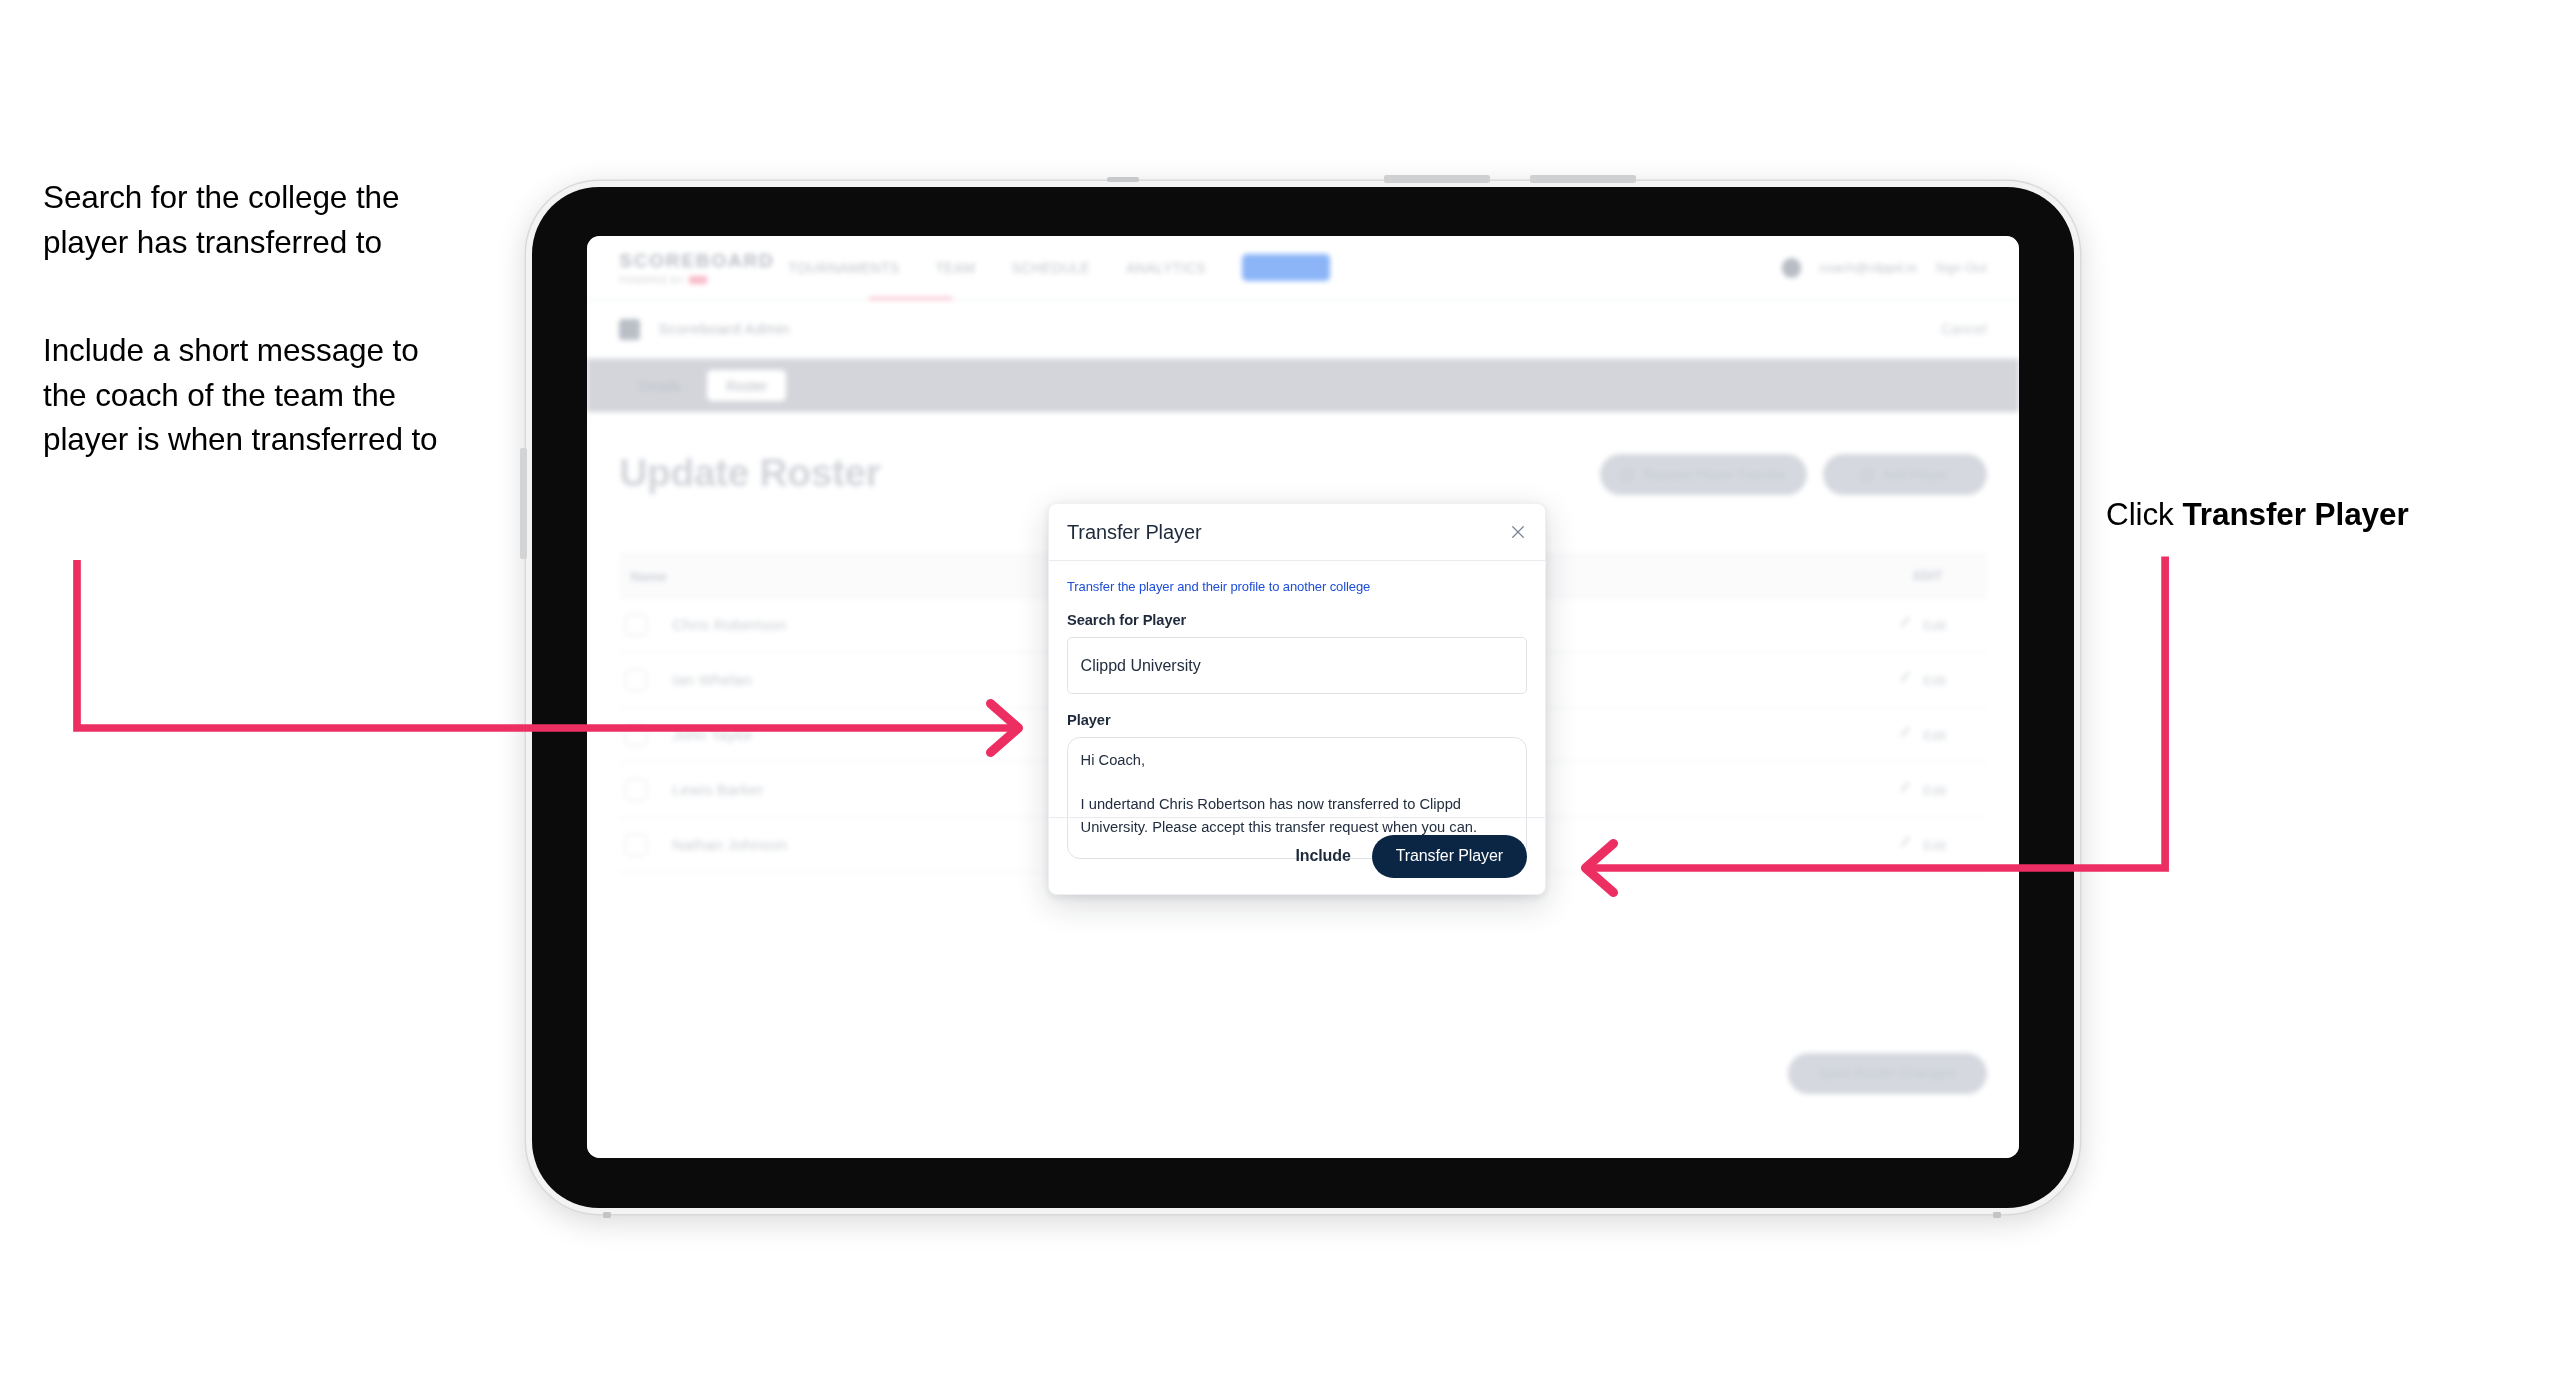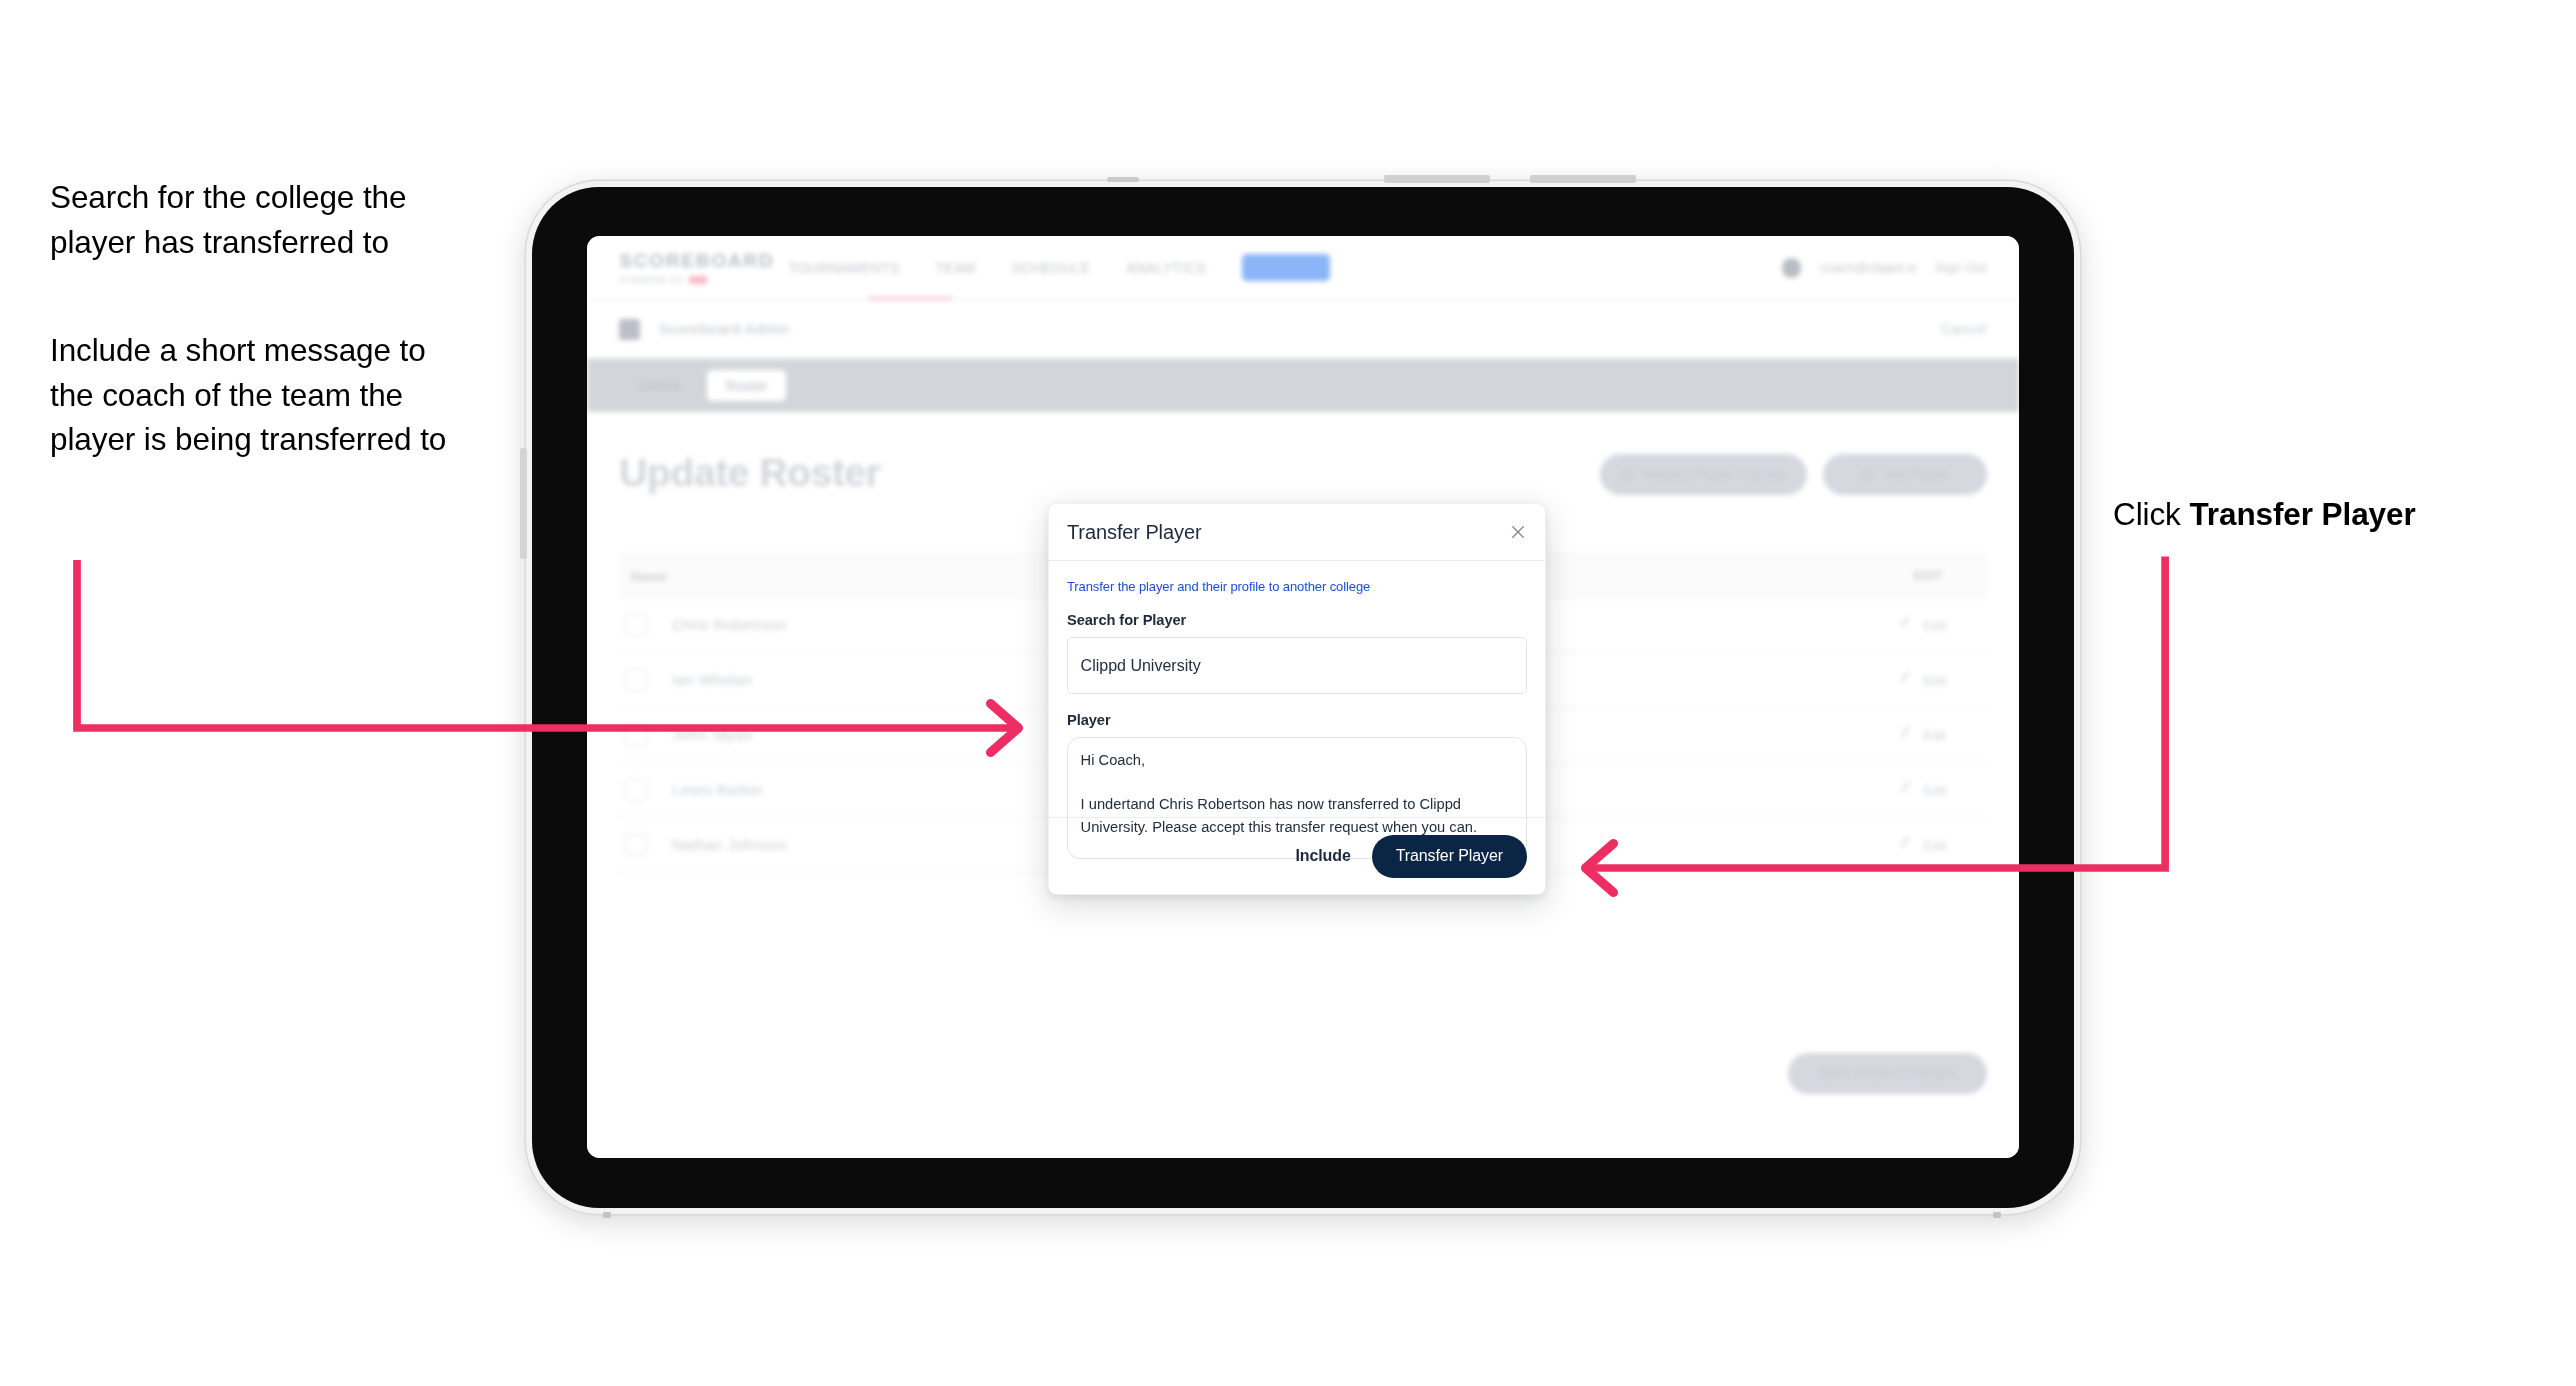--- a/index.html
+++ b/index.html
@@ -2,21 +2,21 @@
 <html style="font-size:11.2px"><head>
 <meta charset="utf-8">
 <style>
   * { margin:0; padding:0; box-sizing:border-box; }
   html,body { width:2576px; height:1386px; background:#ffffff; overflow:hidden; }
   body { font-family:"Liberation Sans", sans-serif; }
 
   .stage { position:relative; width:2576px; height:1386px; background:#fff; }
 
   
-  .anno { position:absolute; color:#000; font-size:31.5px; line-height:1.42; letter-spacing:-0.1px;margin-left:7px; }
+  .anno { position:absolute; color:#000; font-size:31.5px; line-height:1.42; letter-spacing:-0.1px; }
   #anno-left-1 { left:43px; top:175px; width:427px; }
   #anno-left-2 { left:43px; top:328px; width:427px; }
   #anno-right  { left:2106px; top:492px; width:448px; font-size:31.5px; white-space:nowrap; }
   .anno b { font-weight:700; }
 
   
   .arrow-svg { position:absolute; left:0; top:0; width:2576px; height:1386px; pointer-events:none; }
 
   
   .device {
@@ -130,21 +130,21 @@
     height:43px; padding:0 24px; font-size:16px; cursor:pointer;
     font-family:"Liberation Sans", sans-serif; letter-spacing:-0.1px;
   }
 </style>
 </head>
 <body>
 
 <div class="stage">
 
   <div class="anno" id="anno-left-1">Search for the college the player has transferred to</div>
-  <div class="anno" id="anno-left-2">Include a short message to the coach of the team the player is being transferred to</div>
+  <div class="anno" id="anno-left-2">Include a short message to the coach of the team the player is when transferred to</div>
 
   <div class="anno" id="anno-right"><span>Click </span><b>Transfer Player</b></div>
 
   <div class="device">
     <div class="btn-top b3"></div>
     <div class="btn-top b1"></div>
     <div class="btn-top b2"></div>
     <div class="btn-side"></div>
     <div class="btn-bot l"></div>
     <div class="btn-bot r"></div>

